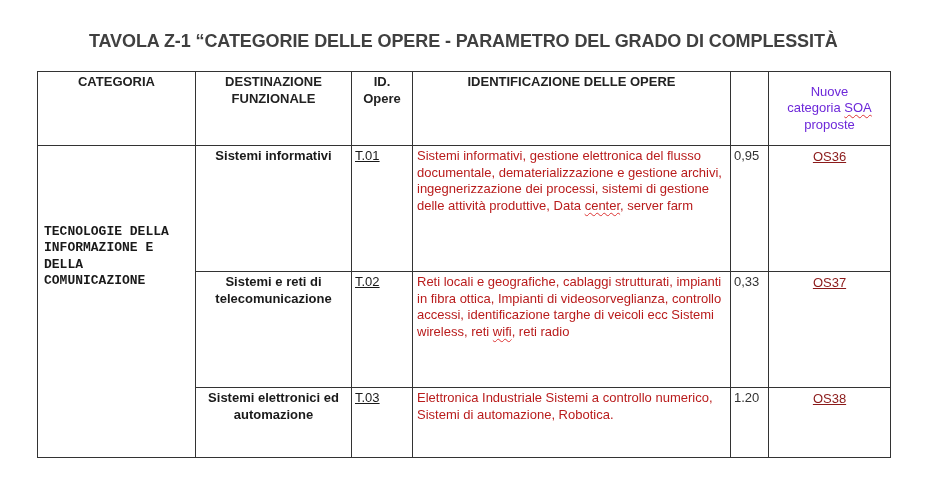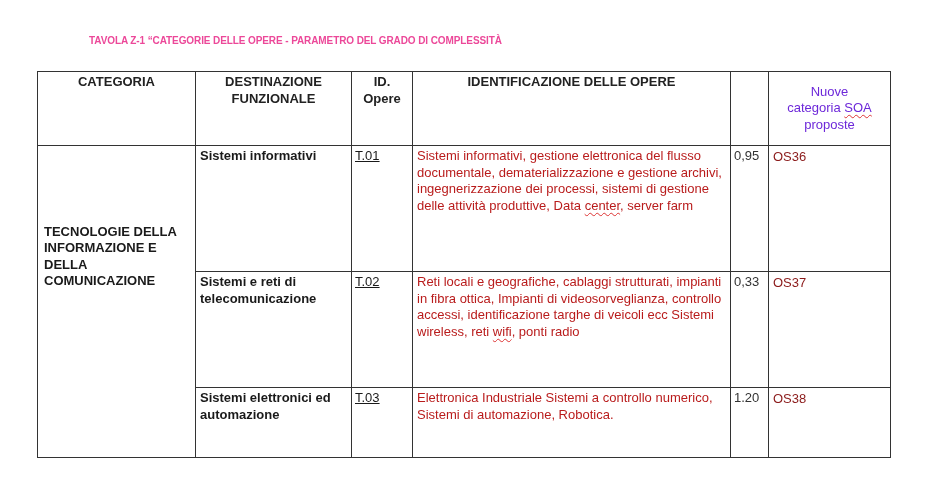--- a/index.html
+++ b/index.html
@@ -2,45 +2,45 @@
 <html><head>
 <meta charset="utf-8">
 <style>
   html, body { margin: 0; padding: 0; }
   body {
     width: 946px; height: 492px; background: #ffffff; position: relative; overflow: hidden;
     font-family: "Liberation Sans", sans-serif; color: #1a1a1a;
   }
   .title {
     position: absolute; left: 89px; top: 33px; width: 760px;
-    font-weight: bold; font-size: 10px; line-height: 16px; color: #ec4899;
+    font-weight: bold; font-size: 18px; line-height: 16px; color: #404040;
     letter-spacing: -0.1px;
   }
   .title div { white-space: nowrap; }
   table.main {
     position: absolute; left: 37px; top: 71px;
     border-collapse: collapse; table-layout: fixed;
     width: 853px;
   }
   table.main td, table.main th {
     border: 1.3px solid #333; vertical-align: top; padding: 2px 4px;
     font-size: 13px; line-height: 16.5px;
   }
   th { font-weight: bold; text-align: center; color: #222; }
   .hdr-row { height: 74px; margin-top: 45px; }
   .r1 { height: 126px; }
   .r2 { height: 116px; }
   .r3 { height: 70px; }
   .cat { vertical-align: middle !important; font-weight: bold; font-size: 13.5px; padding-left: 6px !important; text-align: left; }
-  .dest { font-weight: bold; }
+  .dest { font-weight: bold; text-align: center; }
   .idop { padding-left: 3px !important; text-decoration: underline; }
   .desc { color: #b91c1c; }
   .param { padding-left: 3px !important; font-size: 12.5px; color: #333; }
   .soa-hdr { color: #6d28d9; font-weight: normal; font-size: 12.5px; line-height: 16px; }
-  .soa { color: #8b1a1a; text-align: left; font-size: 19px; padding-top: 3px !important; }
+  .soa { color: #8b1a1a; text-align: center; font-size: 19px; padding-top: 3px !important; text-decoration: underline; }
   .squiggle { text-decoration: underline wavy #d33; text-decoration-thickness: 1px; text-underline-offset: 2px; }
 </style>
 </head>
 <body>
 
 <div class="title">
   <div>TAVOLA Z-1 “CATEGORIE DELLE OPERE - PARAMETRO DEL GRADO DI COMPLESSITÀ</div>
 </div>
 
 <table class="main">
@@ -63,32 +63,32 @@
     <th>IDENTIFICAZIONE DELLE OPERE</th>
     <th></th>
     <th class="soa-hdr" style="vertical-align:middle;">
       <div>Nuove</div>
       <div><span>categoria </span><span class="squiggle">SOA</span></div>
       <div>proposte</div>
     </th>
   </tr>
 
   <tr class="r1">
-    <td class="cat" rowspan="3" style="padding-bottom:92px;">TECNOLOGIE DELLA INFORMAZIONE E DELLA COMUNICAZIONE</td>
+    <td class="cat" rowspan="3" style="padding-bottom:92px;font-family:Liberation Mono, monospace;">TECNOLOGIE DELLA INFORMAZIONE E DELLA COMUNICAZIONE</td>
     <td class="dest">Sistemi informativi</td>
     <td class="idop">T.01</td>
     <td class="desc"><span>Sistemi informativi, gestione elettronica del flusso documentale, dematerializzazione e gestione archivi, ingegnerizzazione dei processi, sistemi di gestione delle attività produttive, Data </span><span class="squiggle">center</span><span>, server farm</span></td>
     <td class="param">0,95</td>
     <td class="soa">OS36</td>
   </tr>
 
   <tr class="r2">
     <td class="dest">Sistemi e reti di telecomunicazione</td>
     <td class="idop" style="padding-left:8px;">T.02</td>
-    <td class="desc"><span>Reti locali e geografiche, cablaggi strutturati, impianti in fibra ottica, Impianti di videosorveglianza, controllo accessi, identificazione targhe di veicoli ecc Sistemi wireless, reti </span><span class="squiggle">wifi</span><span>, ponti radio</span></td>
+    <td class="desc"><span>Reti locali e geografiche, cablaggi strutturati, impianti in fibra ottica, Impianti di videosorveglianza, controllo accessi, identificazione targhe di veicoli ecc Sistemi wireless, reti </span><span class="squiggle">wifi</span><span>, reti radio</span></td>
     <td class="param">0,33</td>
     <td class="soa">OS37</td>
   </tr>
 
   <tr class="r3">
     <td class="dest">Sistemi elettronici ed automazione</td>
     <td class="idop" style="padding-left:8px;">T.03</td>
     <td class="desc"><span>Elettronica Industriale Sistemi a controllo numerico, Sistemi di automazione, Robotica.</span></td>
     <td class="param">1.20</td>
     <td class="soa">OS38</td>

